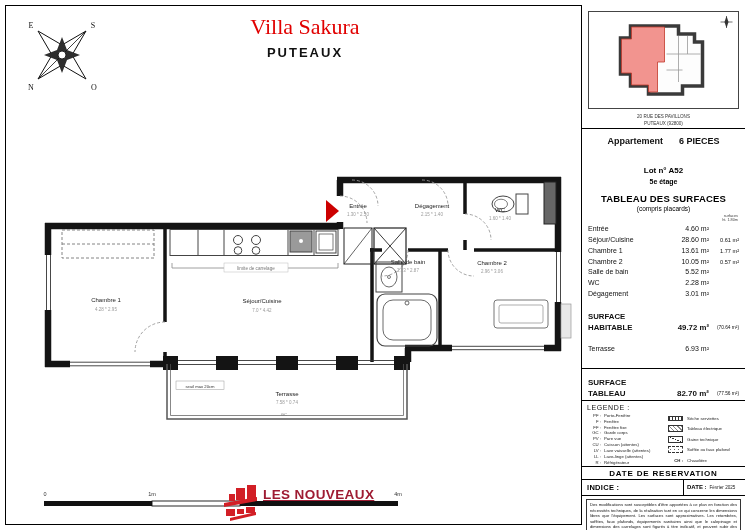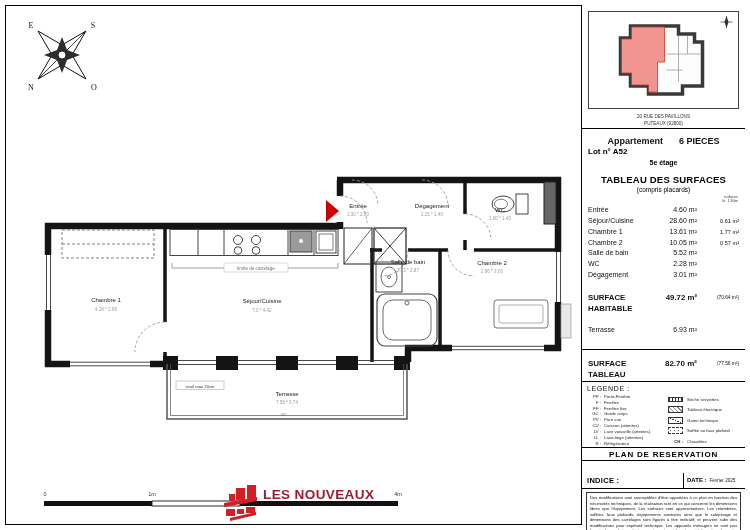--- a/index.html
+++ b/index.html
@@ -10,38 +10,38 @@
   .title-project{position:absolute;left:170px;top:14px;width:270px;text-align:center;
     font-family:"Liberation Serif",serif;font-size:22px;color:#e10000;}
   .title-city{position:absolute;left:170px;top:45px;width:270px;text-align:center;
     font-weight:bold;font-size:13px;letter-spacing:2px;color:#111;}
 
   
   .plan-svg{position:absolute;left:0;top:0;width:750px;height:530px;}
 
   
   .logo-text{position:absolute;left:263px;top:487px;color:#9e1b32;font-weight:bold;
-    font-size:13.5px;line-height:15px;letter-spacing:0.4px;white-space:nowrap;}
+    font-size:13.5px;line-height:15px;letter-spacing:0.4px;white-space:nowrap;text-decoration:underline;}
 
   
   .sidebar{position:absolute;top:5px;bottom:5px;left:581px;right:5px;border-left:1.6px solid #000;
     display:flex;flex-direction:column;background:#fff;}
   .sec1{height:128px;border-bottom:1px solid #000;padding:6px 6px 0;box-sizing:border-box;}
   .thumb-box{border:1px solid #444;height:96px;position:relative;background:#fff;}
   .thumb-box svg{position:absolute;inset:0;width:100%;height:100%;}
   .addr{ text-align:center;font-size:4.6px;color:#333;margin-top:4px;line-height:1.6;}
 
   .sec2{flex:1;border-bottom:1px solid #000;padding:7px 6px 0;box-sizing:border-box;position:relative;}
   .apt-row{display:flex;justify-content:center;gap:16px;font-weight:bold;font-size:9px;color:#111;text-align:center;}
-  .lot{font-weight:bold;font-size:8px;margin-top:1px;}
+  .lot{text-align:center;font-weight:bold;font-size:8px;margin-top:20px;}
   .floor{text-align:center;font-weight:bold;font-size:7px;margin-top:3px;}
   .tbl-title{text-align:center;font-weight:bold;font-size:9.5px;margin-top:8px;letter-spacing:0.2px;}
   .tbl-sub{text-align:center;font-size:6.5px;margin-top:1px;}
   .col-note{text-align:right;font-size:3.8px;color:#444;line-height:1.25;margin:2px 1px 1px 0;}
-  .srow{display:flex;align-items:flex-start;font-size:7px;line-height:10.8px;color:#111;gap:12px;}
+  .srow{display:flex;align-items:flex-end;font-size:7px;line-height:10.8px;color:#111;}
   .srow .lbl{flex:1;}
   .srow .val{width:46px;text-align:right;}
   .srow .ext{width:30px;text-align:right;font-size:5.6px;}
   .hab-row{margin-top:12px;font-weight:bold;font-size:7.8px;}
   .hab-row .ext,.tot-row .ext{font-weight:normal;font-size:4.8px;}
   .ter-row{margin-top:11px;font-weight:normal;}
   .tot-box{border-top:1px solid #000;margin:13px -6px 0;padding:9px 6px 0;}
   .tot-row{font-weight:bold;font-size:8px;}
 
   .sec3{height:66px;border-bottom:1px solid #000;padding:3px 5px 2px;box-sizing:border-box;}
@@ -54,34 +54,36 @@
   .ic{width:15px;height:7px;margin-right:4px;flex:none;border:1px solid #333;box-sizing:border-box;background:#fff;}
   .ic-radiator{height:5px;background:repeating-linear-gradient(90deg,#333 0 1px,transparent 1px 3px);}
   .ic-elec{background:repeating-linear-gradient(45deg,#888 0 1px,#fff 1px 3px);}
   .ic-gaine{background:linear-gradient(to top right,transparent 47%,#333 47% 53%,transparent 53%);}
   .ic-soffite{border-style:dashed;background:repeating-linear-gradient(90deg,#666 0 1px,transparent 1px 4px) center/90% 1px no-repeat;}
   .leg-abbr-ch{display:inline-block;width:15px;text-align:right;margin-right:4px;font-weight:bold;}
 
   .sec4{height:86px;box-sizing:border-box;display:flex;flex-direction:column;}
   .res-title{text-align:center;font-weight:bold;font-size:8px;letter-spacing:0.8px;
     padding:2px 0 1px;border-bottom:1px solid #000;}
-  .res-row{display:flex;border-bottom:1px solid #000;height:15px;align-items:center;margin-top:12px;}
+  .res-row{display:flex;border-bottom:1px solid #000;height:15px;align-items:center;}
   .res-left{flex:1;font-weight:bold;font-size:7.5px;padding-left:5px;letter-spacing:0.3px;}
   .res-right{width:62px;border-left:1px solid #000;height:100%;display:flex;align-items:center;gap:3px;padding-left:3px;box-sizing:border-box;}
   .res-date-lbl{font-weight:bold;font-size:6px;}
   .res-date-val{font-size:4.6px;color:#222;}
   .disclaimer{margin:3px 4px;border:0.8px solid #333;padding:2.5px 3px;font-size:4.15px;
     line-height:1.33;text-align:justify;color:#111;flex:1;overflow:hidden;}
 </style>
 </head>
 <body>
 
 <div class="page">
   <div class="sheet-border"></div>
 
+  <div class="title-project">Villa Sakura</div>
+  <div class="title-city">PUTEAUX</div>
 
   <svg class="plan-svg" viewBox="0 0 750 530">
 
     <g>
       <path d="M 38 79 L 52 55 L 38 31 L 62 45 L 86 31 L 72 55 L 86 79 L 62 65 Z" fill="#fff" stroke="#111" stroke-width="1"></path>
       <path d="M 62 37 L 67 50 L 80 55 L 67 60 L 62 73 L 57 60 L 44 55 L 57 50 Z" fill="#2e2e2e"></path>
       <line x1="38" y1="79" x2="86" y2="31" stroke="#111" stroke-width="0.8"></line>
       <circle cx="62" cy="55" r="4" fill="#fff" stroke="#111" stroke-width="0.9"></circle>
       <g font-family="Liberation Serif,serif" font-size="8" fill="#111" text-anchor="middle">
         <text x="31" y="90">N</text>
@@ -376,21 +378,21 @@
             </div>
           <div class="leg-item">
               <span class="leg-abbr-ch">CH :</span>
               <span>Chaudière</span>
             </div>
         </div>
       </div>
     </div>
 
     <div class="sec4">
-      <div class="res-title">PLAN DE  RESERVATION</div>
+      <div class="res-title">DATE DE  RESERVATION</div>
       <div class="res-row">
         <div class="res-left">INDICE :</div>
         <div class="res-right">
           <span class="res-date-lbl">DATE :</span>
           <span class="res-date-val">Février 2025</span>
         </div>
       </div>
       <div class="disclaimer">Des modifications sont susceptibles d'être apportées à ce plan en fonction des nécessités techniques, de la réalisation tant en ce qui concerne les dimensions libres que l'équipement. Les surfaces sont approximatives. Les retombées, soffites, faux plafonds, équipements sanitaires ainsi que le calepinage et dimensions des carrelages sont figurés à titre indicatif, et peuvent subir des modifications pour impératif technique. Les appareils ménagers ne sont pas fournis. Les volets roulants seront posés conformément à la notice de vente. Les coffres de volet roulant ne sont pas représentés et seront débordants à l'intérieur. La hauteur des seuils au droit des portes-fenêtres sur balcons ou terrasses pourra varier de 5 à 20 cm à partir du sol intérieur. La hauteur entre le jardin et la terrasse pourra varier entre 0 et 60 cm. Les jardins ne seront pas nivelés, seront livrés bruts et pourront comporter des talus et des pentes.</div>
     </div>
   </div>

